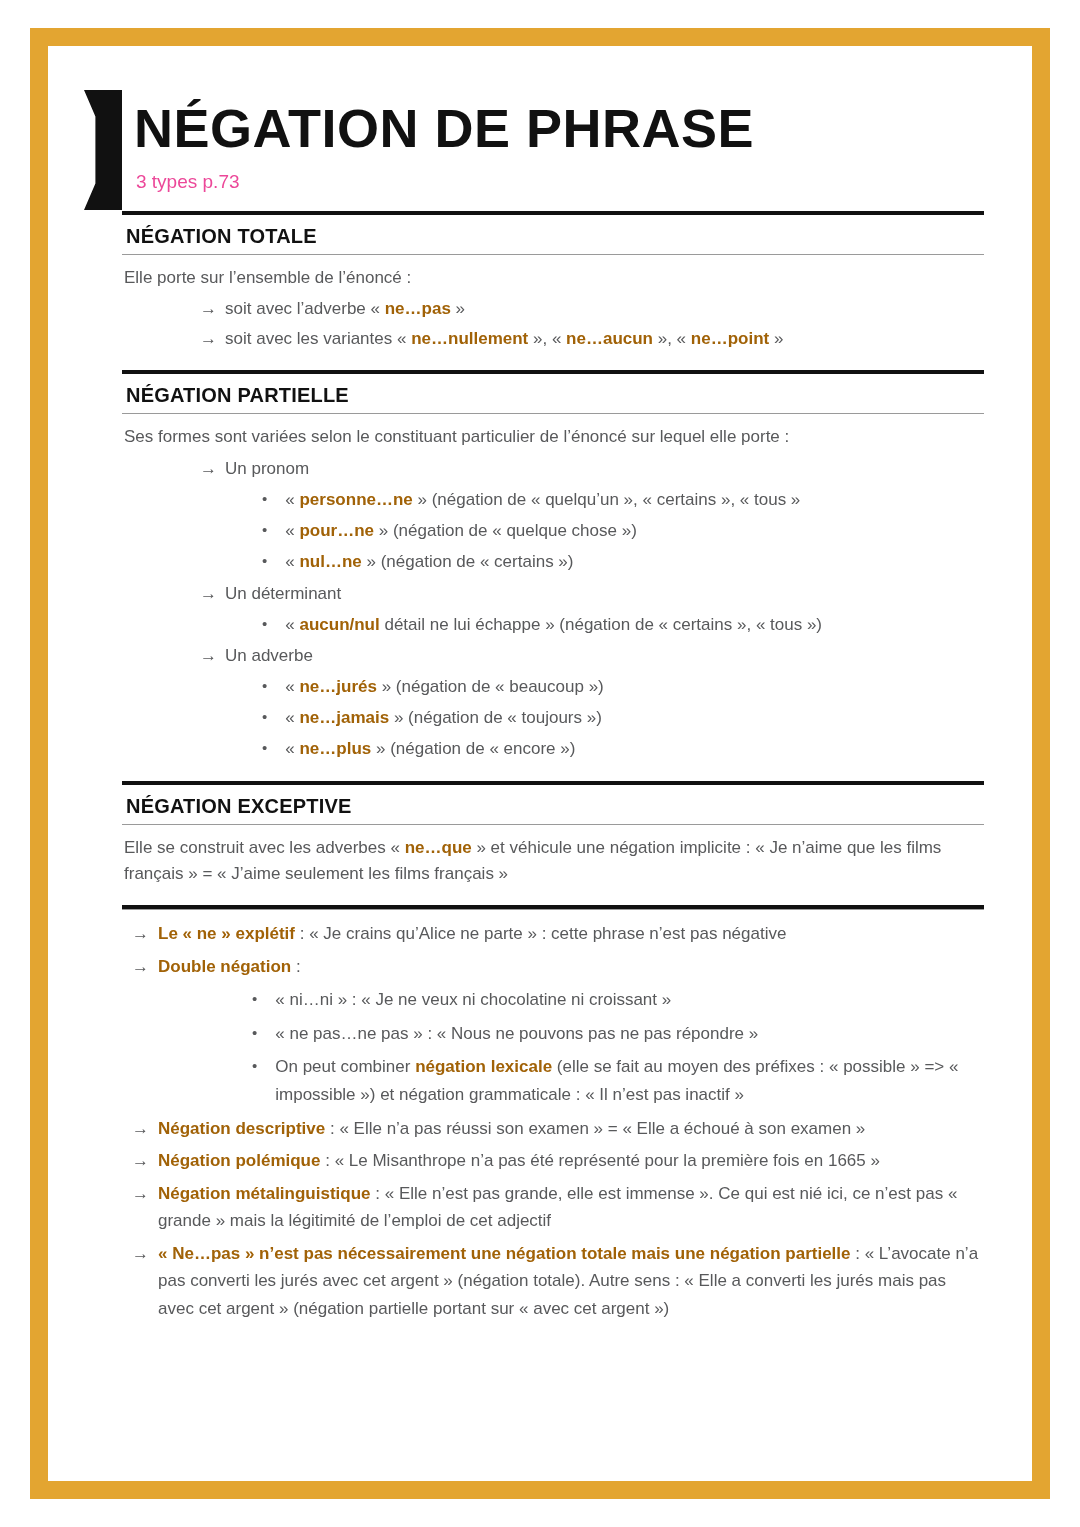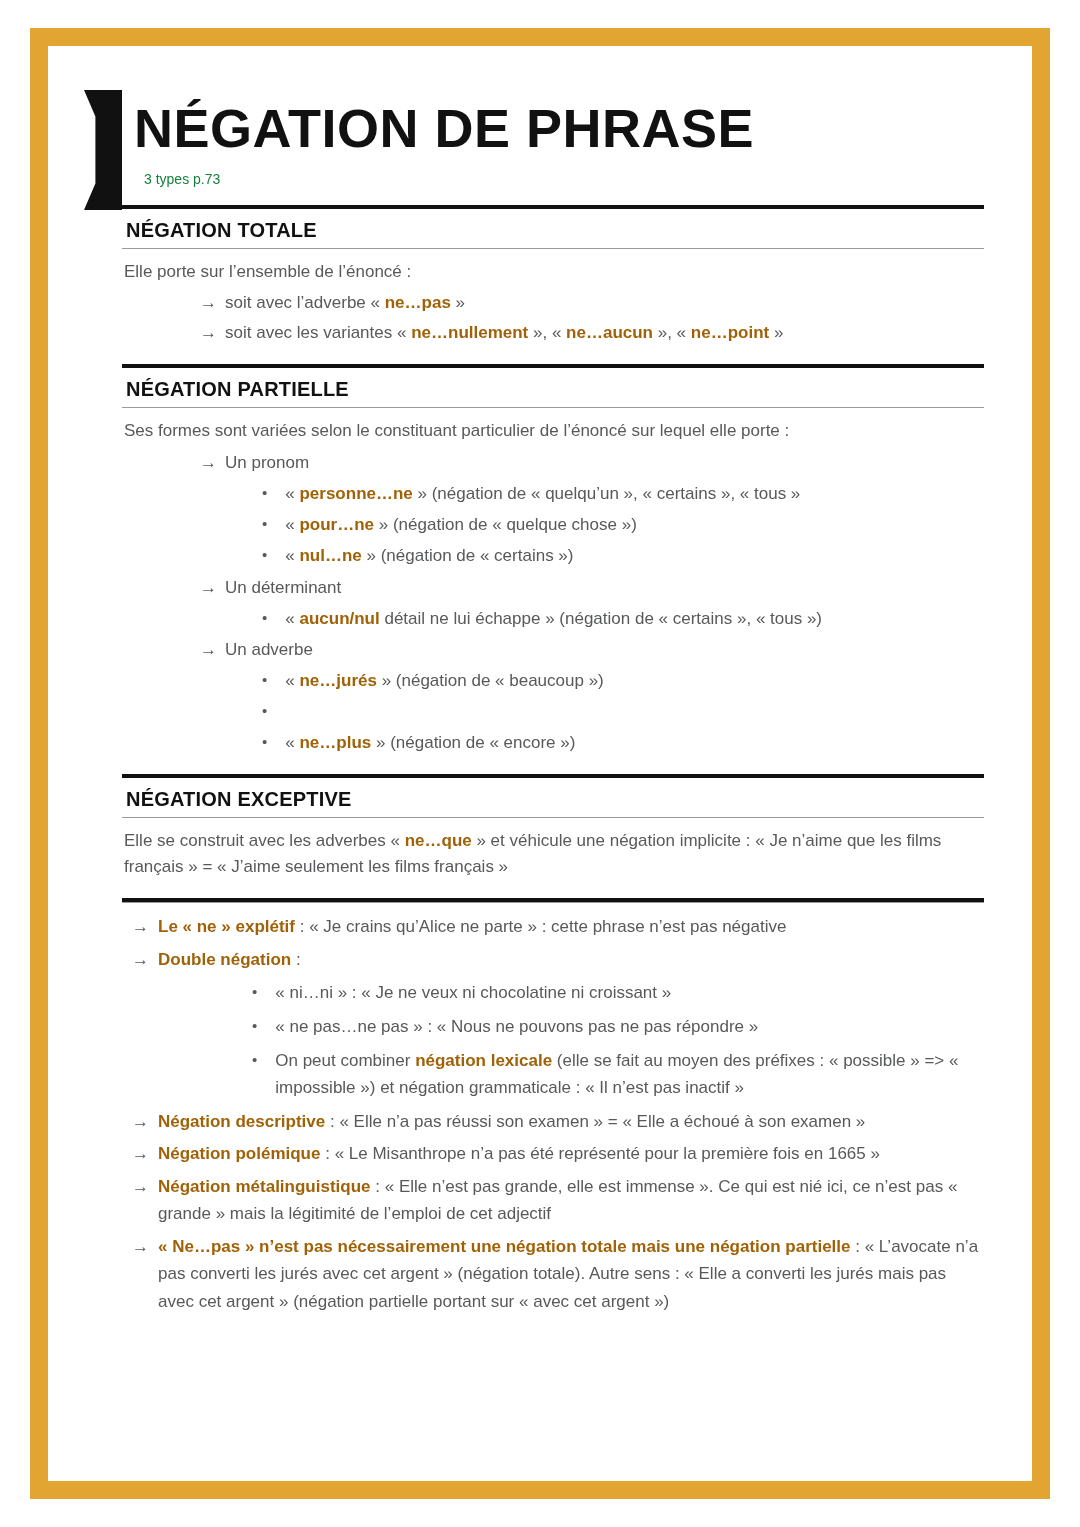--- a/index.html
+++ b/index.html
@@ -53,23 +53,23 @@
   }
   h1.title {
     font-size: 54px;
     font-weight: bold;
     color: #111111;
     margin: 8px 0 0 12px;
     letter-spacing: 0.5px;
     line-height: 1.05;
   }
   .subtitle {
-    font-size: 14px;
-    color: #15803d;
-    margin: 14px 0 0 22px;
+    font-size: 19px;
+    color: #ec4899;
+    margin: 14px 0 0 14px;
   }
   .rule-thick {
     border-top: 4px solid #111111;
     margin: 18px 0 0 0;
   }
   .section-head {
     font-size: 20px;
     font-weight: bold;
     color: #111111;
     margin: 10px 0 6px 4px;
@@ -196,20 +196,21 @@
       <div class="arrow-line indent-0">
         <span class="arrow">→</span>
         <span>Un adverbe</span>
       </div>
       <div class="bullet-line">
         <span class="dot">•</span>
         <span>« <b>ne…jurés</b> » (négation de « beaucoup »)</span>
       </div>
       <div class="bullet-line">
         <span class="dot">•</span>
+        <span>« <b>ne…jamais</b> » (négation de « toujours »)</span>
       </div>
       <div class="bullet-line">
         <span class="dot">•</span>
         <span>« <b>ne…plus</b> » (négation de « encore »)</span>
       </div>
     </div>
 
     <div class="sec-block">
       <div class="rule-thick"></div>
       <div class="section-head">NÉGATION EXCEPTIVE</div>

